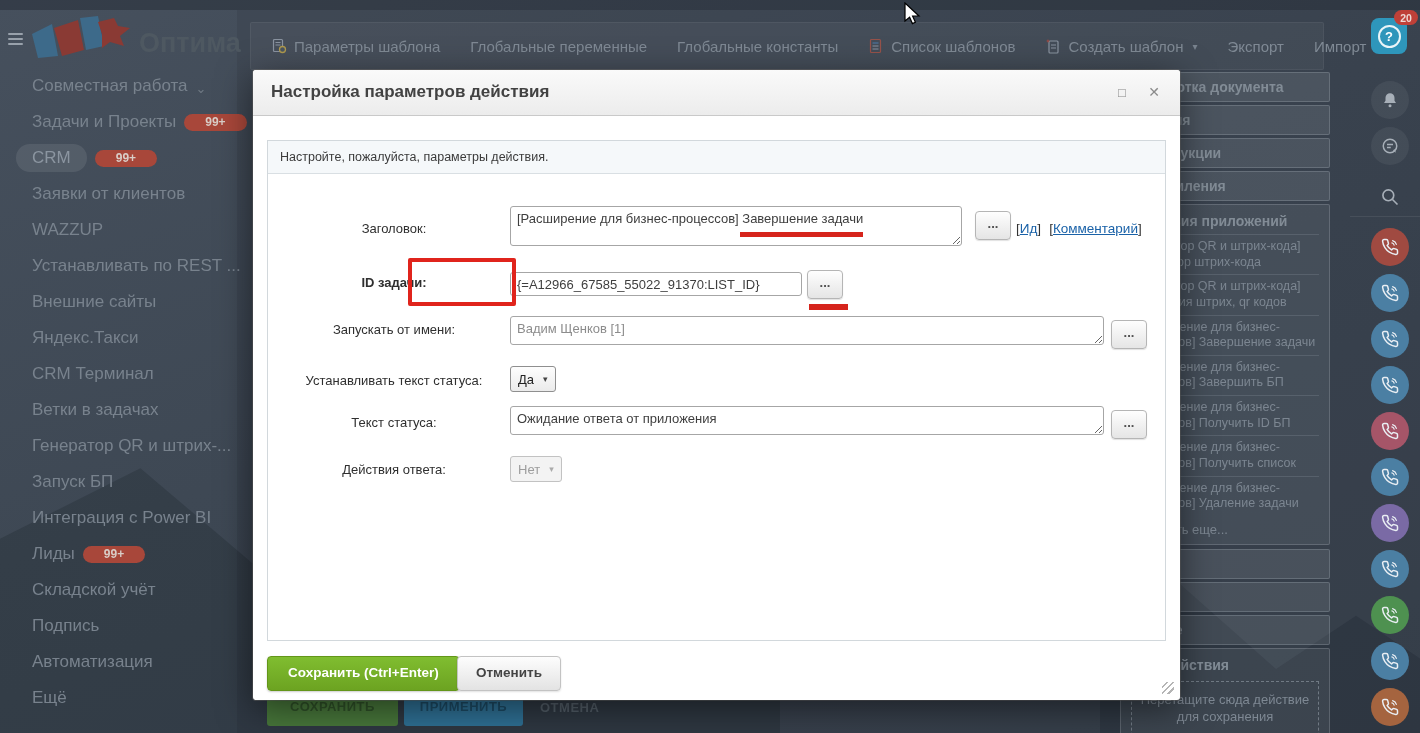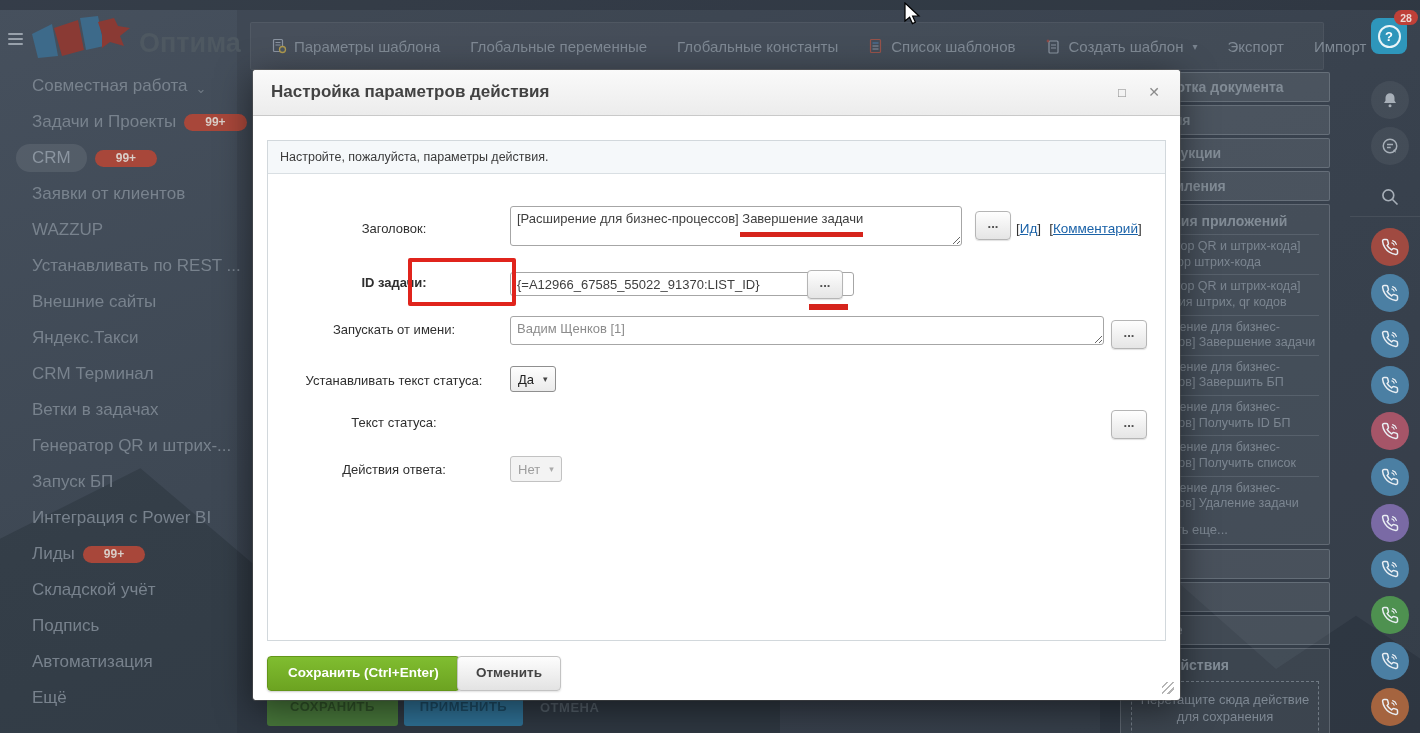--- a/index.html
+++ b/index.html
@@ -263,21 +263,21 @@
   <div class="prow"><span>Прочее</span></div>
   <div class="pmy">
     <div class="pmy-header">Мои действия</div>
     <div class="pdrop">Перетащите сюда действие для сохранения</div>
   </div>
 </div>
 
 <div class="help-btn">
   <span class="help-ring">?</span>
 </div>
-<div class="help-badge">28</div>
+<div class="help-badge">20</div>
 
 <div class="circ" style="top:81px">
   <svg width="18" height="18" viewBox="0 0 24 24">
     <path d="M12 3a6 6 0 0 0-6 6v4l-2 3h16l-2-3V9a6 6 0 0 0-6-6z" fill="#a7afb8"></path>
     <circle cx="12" cy="19.5" r="2" fill="#a7afb8"></circle>
   </svg>
 </div>
 <div class="circ" style="top:127px">
   <svg width="18" height="18" viewBox="0 0 24 24">
     <circle cx="12" cy="12" r="9" fill="none" stroke="#a7afb8" stroke-width="2"></circle>
@@ -391,35 +391,36 @@
   <div class="flabel" style="top:151px">Заголовок:</div>
   <textarea class="fld" style="left: 257px; top: 136px; width: 452px; height: 40px;" spellcheck="false">[Расширение для бизнес-процессов] Завершение задачи</textarea>
   <div class="btn-more" style="left:722px;top:141px">...</div>
   <div class="links">
     <span>[</span><a>Ид</a><span>]</span><span class="gap"></span><span>[</span><a>Комментарий</a><span>]</span>
   </div>
   <div class="ann-u1"></div>
 
   <div class="ann-rect"></div>
   <div class="flabel" style="top:205px;font-weight:bold">ID задачи:</div>
-  <input class="fld" style="left: 257px; top: 202px; width: 344px; height: 24px;" spellcheck="false" value="{=A12966_67585_55022_91370:LIST_ID}">
+  <input class="fld" style="left: 257px; top: 202px; width: 292px; height: 24px;" spellcheck="false" value="{=A12966_67585_55022_91370:LIST_ID}">
   <div class="btn-more" style="left:554px;top:200px">...</div>
   <div class="ann-u2"></div>
 
   <div class="flabel" style="top:252px">Запускать от имени:</div>
   <textarea class="fld" style="left: 257px; top: 246px; width: 594px; height: 29px; color: rgb(140, 140, 140);" spellcheck="false">Вадим Щенков [1]</textarea>
   <div class="btn-more" style="left:858px;top:250px">...</div>
 
   <div class="flabel" style="top:303px">Устанавливать текст статуса:</div>
   <div class="sel" style="left:257px;top:296px">
     <span>Да</span>
     <span class="car">▾</span>
   </div>
 
   <div class="flabel" style="top:345px">Текст статуса:</div>
+  <textarea class="fld" style="left: 257px; top: 336px; width: 594px; height: 29px;" spellcheck="false">Ожидание ответа от приложения</textarea>
   <div class="btn-more" style="left:858px;top:340px">...</div>
 
   <div class="flabel" style="top:392px">Действия ответа:</div>
   <div class="sel disabled" style="left:257px;top:386px">
     <span>Нет</span>
     <span class="car">▾</span>
   </div>
 
   <div class="btn-save">Сохранить (Ctrl+Enter)</div>
   <div class="btn-cancel">Отменить</div>

